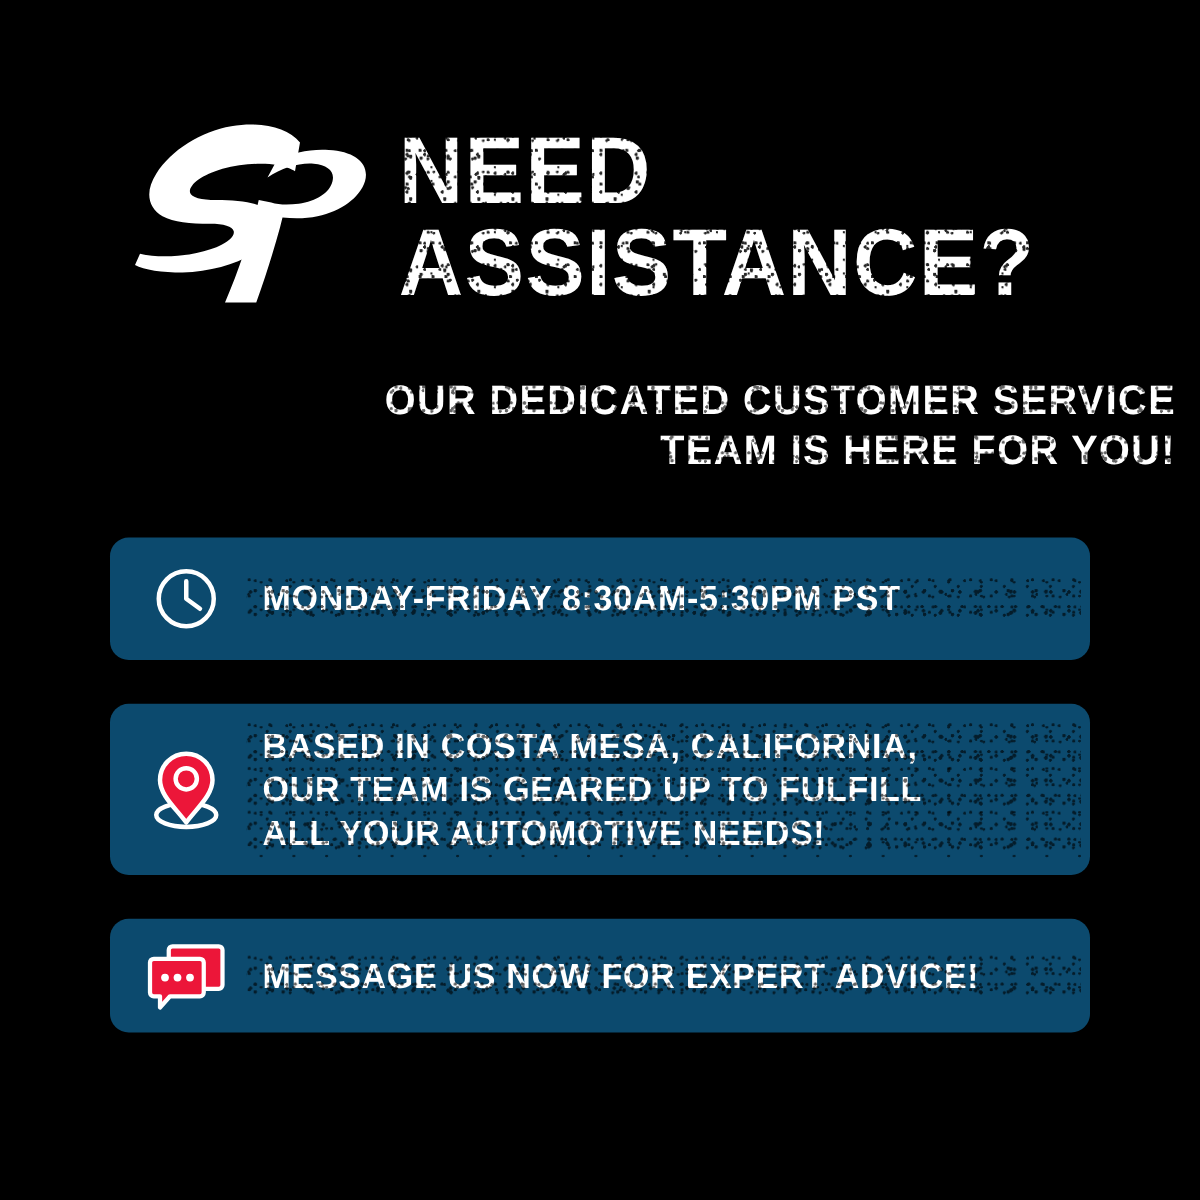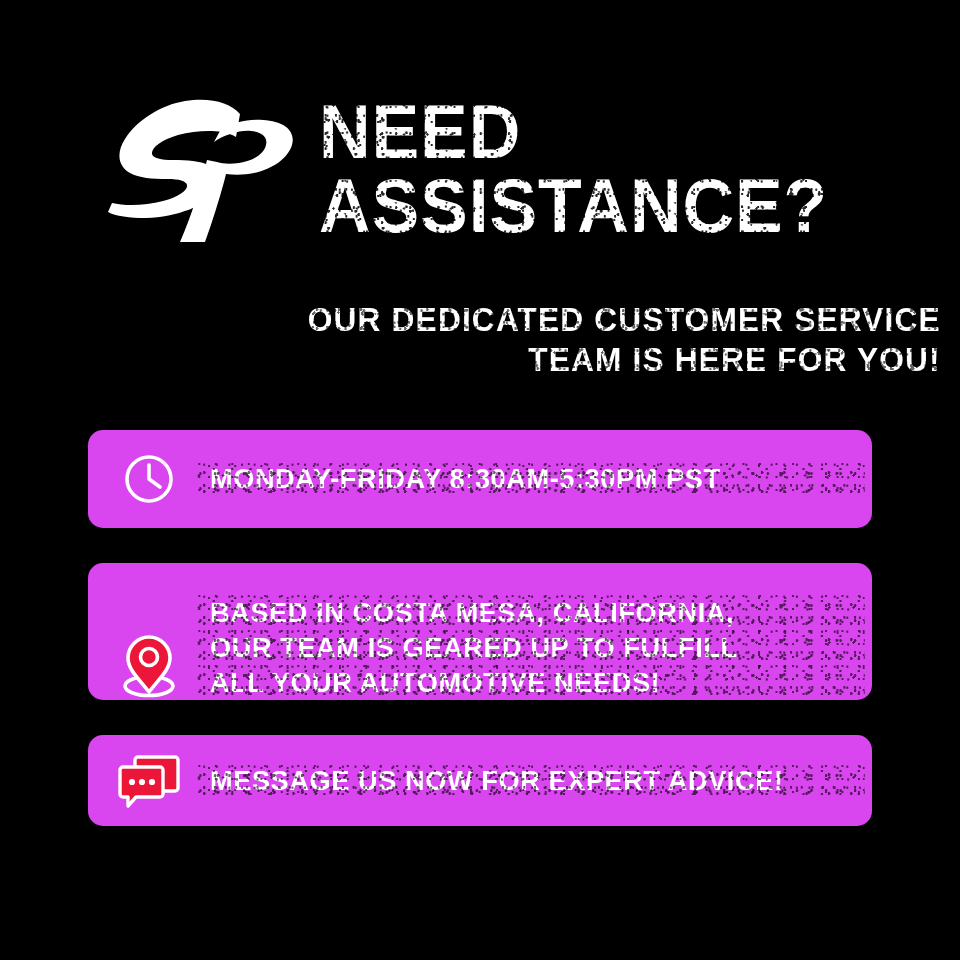--- a/index.html
+++ b/index.html
@@ -54,21 +54,21 @@
   }
   .grunge-light::after { opacity: .62; }
 
   
   .header {
     position: absolute;
     left: 0;
     top: 88px;
     width: 960px;
     display: flex;
-    align-items: center;
+    align-items: flex-end;
     justify-content: center;
   }
   .logo-wrap {
     width: 196px;
     height: 150px;
     position: relative;
     flex: 0 0 auto;
     margin-top: 10px;
   }
   .logo-wrap svg { display: block; }
@@ -113,28 +113,28 @@
   
   .cards {
     position: absolute;
     left: 88px;
     top: 430px;
     width: 784px;
   }
   .card {
     position: relative;
     width: 784px;
-    background: #d946ef;
+    background: #0c4a6e;
     border-radius: 15px;
     display: flex;
     align-items: center;
     box-sizing: border-box;
   }
   .card-1 { height: 98px;  margin-bottom: 35px; }
-  .card-2 { height: 137px; margin-bottom: 35px; align-items: flex-end; }
+  .card-2 { height: 137px; margin-bottom: 35px; }
   .card-3 { height: 91px; }
 
   .card-icon {
     flex: 0 0 auto;
     width: 122px;
     display: flex;
     align-items: center;
     justify-content: center;
   }
   .card-icon svg { display: block; }

